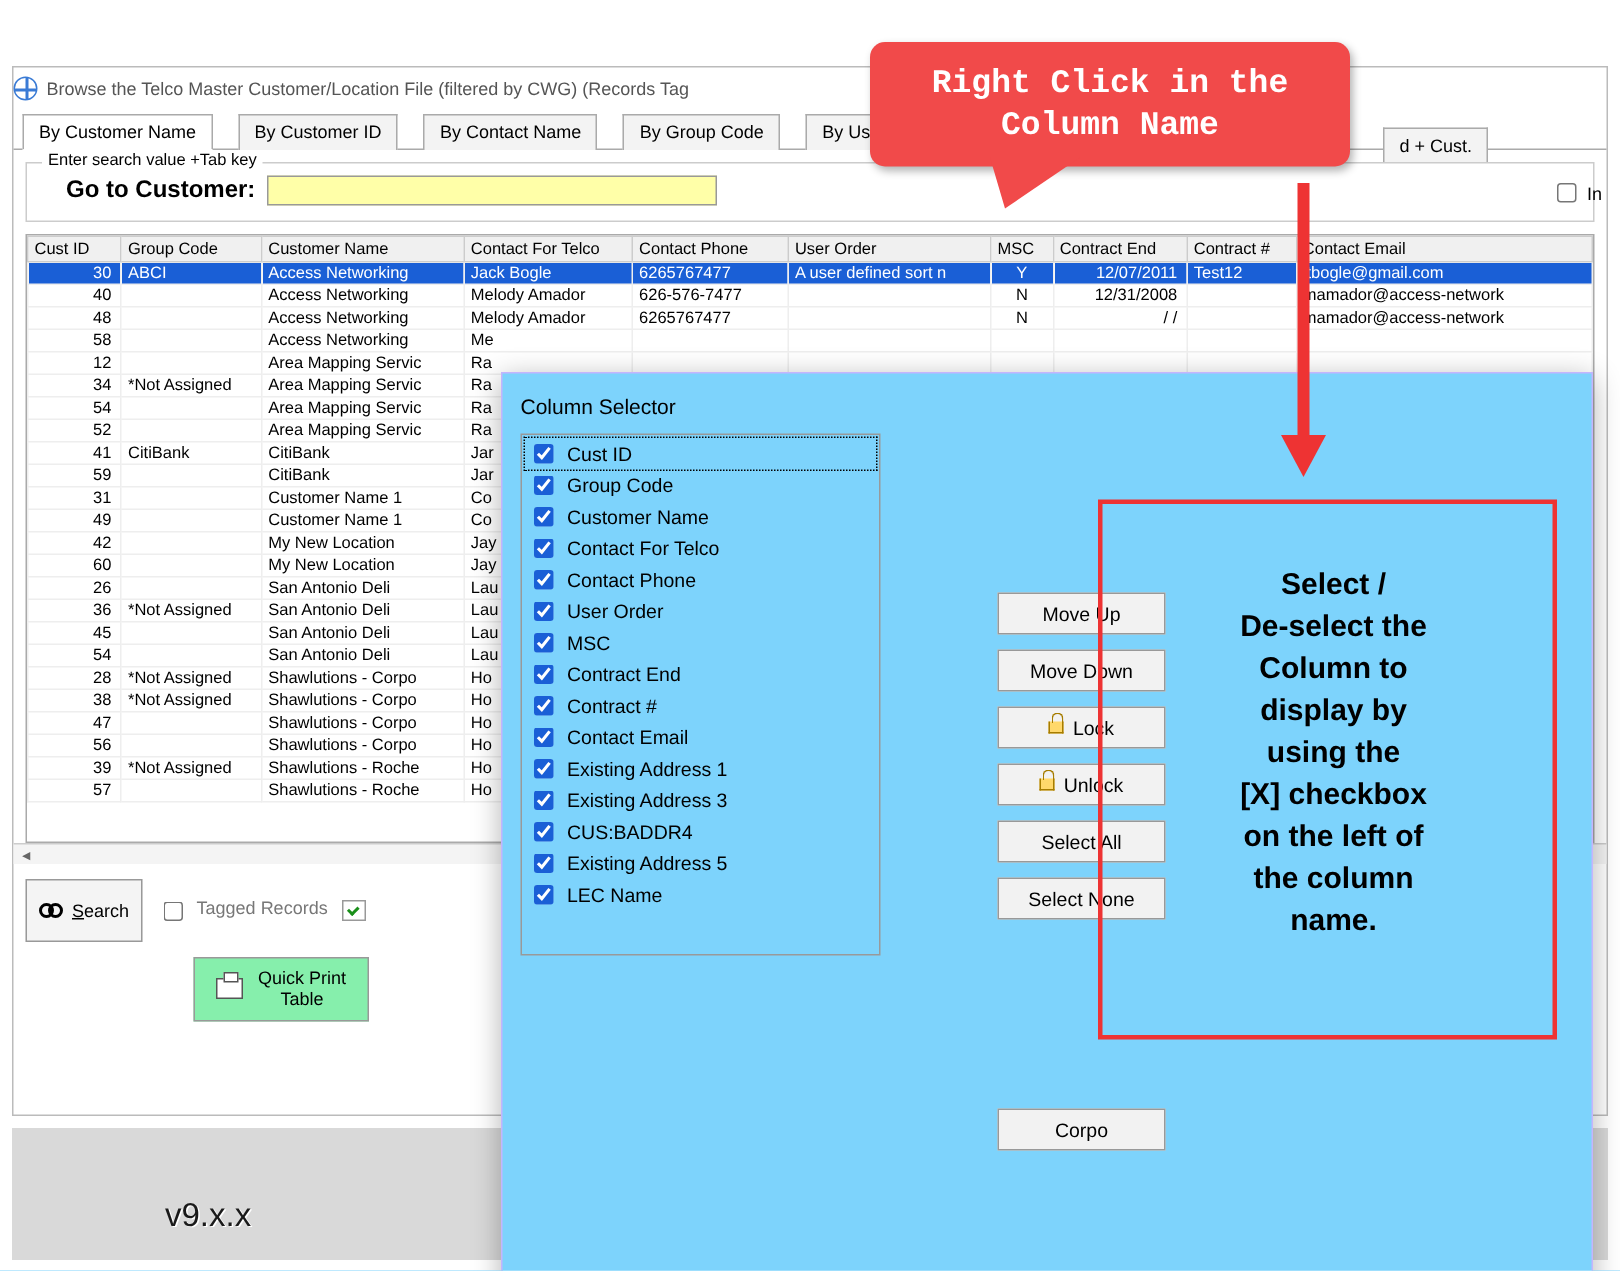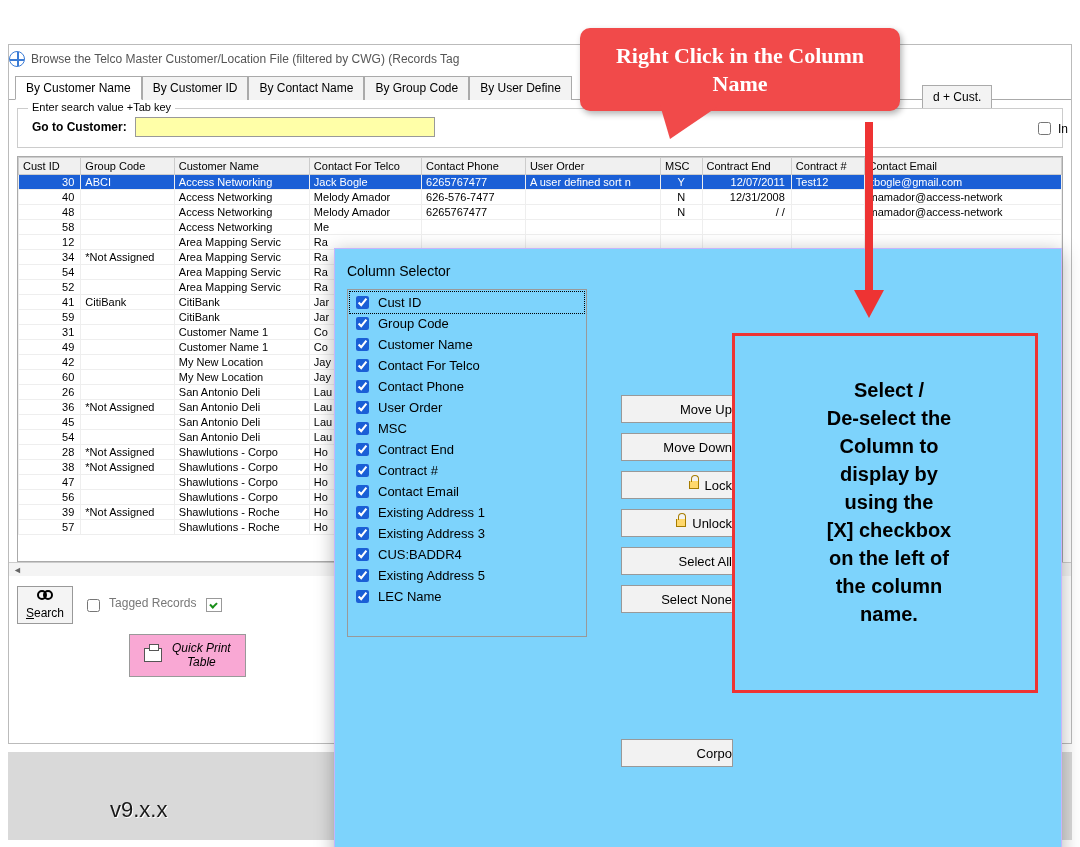--- a/index.html
+++ b/index.html
@@ -39,52 +39,52 @@
     content: ""; position: absolute; border: 1px solid #3a7bd5;
   }
   .globe-icon::before { left: 7px; top: 0; bottom: 0; width: 0; }
   .globe-icon::after  { top: 7px; left: 0; right: 0; height: 0; }
 
   
   .tabs {
     display: flex;
     border-bottom: 1px solid #aaa;
     padding-left: 6px;
-    gap: 0;
+    gap: 17px;
   }
   .tab {
     padding: 4px 10px;
     border: 1px solid #aaa;
     border-bottom: none;
     background: #f3f3f3;
     position: relative;
     top: 1px;
     font-size: 12px;
   }
   .tab.active {
     background: #fff;
     border-bottom: 1px solid #fff;
   }
 
   
   .search-group {
     margin: 8px;
     border: 1px solid #ccc;
-    padding: 8px 10px 10px 14px;
+    padding: 8px 10px 10px 26px;
     position: relative;
   }
   .search-group .legend {
     position: absolute;
     top: -8px; left: 10px;
     background: #fff;
     padding: 0 4px;
     font-size: 11px;
   }
   .search-row { display: flex; align-items: center; gap: 8px; }
-  .search-label { font-weight: bold; font-size: 12px; }
+  .search-label { font-weight: bold; font-size: 16px; }
   .search-input {
     width: 300px; height: 20px;
     background: #ffffa8;
     border: 1px solid #999;
   }
   .in-checkbox {
     position: absolute; right: -6px; top: 10px;
     display: flex; align-items: center; gap: 4px;
   }
   .in-checkbox input { width: 13px; height: 13px; }
@@ -138,21 +138,21 @@
   }
   .btn {
     border: 1px solid #999;
     background: #f4f4f4;
     padding: 4px 10px;
     font-size: 12px;
     display: inline-flex;
     align-items: center;
     gap: 6px;
   }
-  .btn.icon { padding: 3px 8px; flex-direction: column; }
+  .btn.icon { padding: 13px 8px; }
   .underline { text-decoration: underline; }
   .chk-inline { display: inline-flex; align-items: flex-start; gap: 6px; color: #777; }
   .chk-inline input { width: 13px; height: 13px; }
   .check-ic {
     width: 16px; height: 14px;
     border: 1px solid #999;
     position: relative;
     background:#fff;
   }
   .check-ic::after{
@@ -160,28 +160,27 @@
     width:5px; height:3px; border-left:2px solid #1a8f1a; border-bottom:2px solid #1a8f1a;
     transform: rotate(-45deg);
   }
 
   .footer-row2 {
     display: flex; justify-content: flex-start;
     margin: 4px 8px 8px 120px;
   }
   .btn-wide {
     border: 1px solid #999;
-    background: #f9a8d4;
+    background: #86efac;
     padding: 6px 14px;
     font-size: 12px;
     display: inline-flex;
     align-items: center;
     gap: 10px;
     line-height: 1.2;
-    font-style: italic;
   }
   .printer-ic {
     width: 18px; height: 14px; border: 1px solid #555; position: relative;
     background:#fff;
   }
   .printer-ic::before {
     content:""; position:absolute; left:4px; top:-5px; width:8px; height:5px;
     border:1px solid #555; background:#fff;
   }
   .binoc-ic {
@@ -243,22 +242,23 @@
     gap: 10px;
   }
   .dlg-btn {
     width: 112px;
     height: 28px;
     border: 1px solid #999;
     background: #f2f2f2;
     font-size: 13px;
     display: flex;
     align-items: center;
-    justify-content: flex-end;
+    justify-content: center;
     gap: 6px;
+    margin-left: 44px;
   }
   .lock-ic {
     width: 10px; height: 8px; border: 1px solid #a67c00;
     border-top: none;
     position: relative;
     background: #ffd86b;
   }
   .lock-ic::before {
     content:""; position:absolute; left:1px; top:-6px;
     width:6px; height:6px; border:1px solid #a67c00; border-bottom:none;
@@ -297,21 +297,21 @@
   
   .callout {
     position: absolute;
     left: 580px; top: 28px;
     width: 320px;
     background: #f14a4a;
     color: #fff;
     border-radius: 10px;
     padding: 14px 10px;
     text-align: center;
-    font-family: Liberation Serif, serif;
+    font-family: Liberation Mono, monospace;
     font-weight: bold;
     font-size: 22px;
     line-height: 1.25;
     box-shadow: 2px 3px 6px rgba(0,0,0,0.3);
   }
   .callout::after {
     content: "";
     position: absolute;
     left: 80px;
     bottom: -28px;

